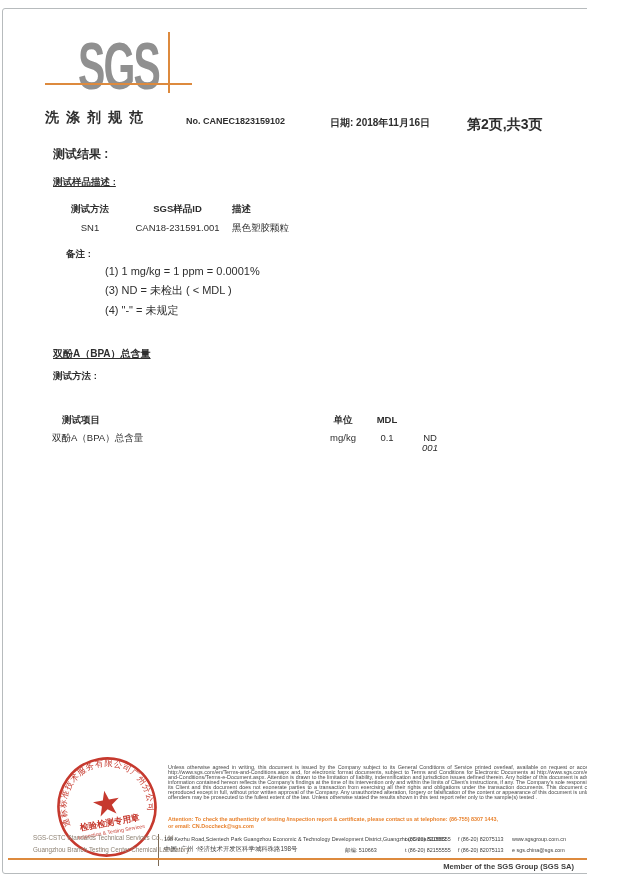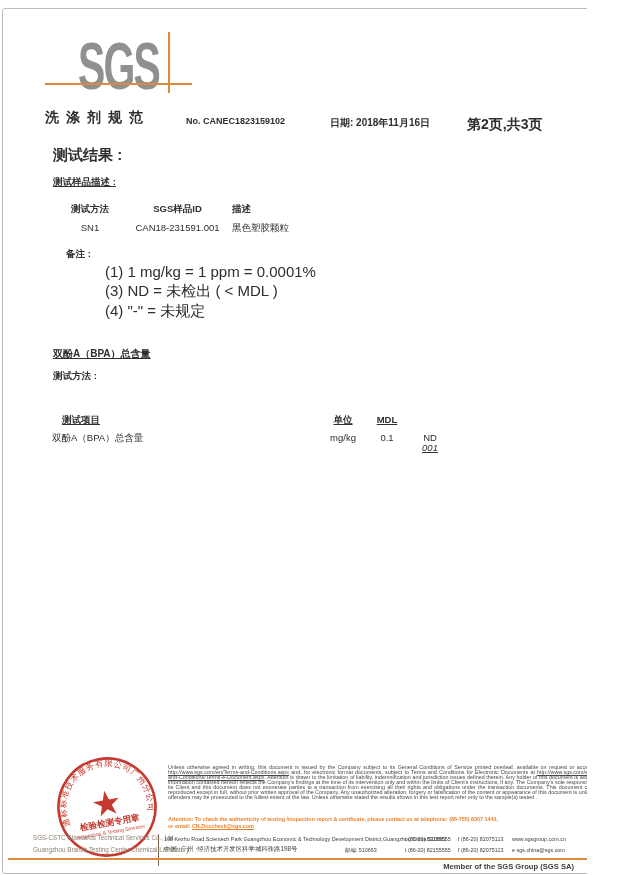--- a/index.html
+++ b/index.html
@@ -1,47 +1,47 @@
 <!DOCTYPE html>
 <html><head>
 <meta charset="utf-8">
 <style>
   html,body{margin:0;padding:0;background:#ffffff;}
   #page{position:relative;width:587px;height:875px;background:#fff;overflow:hidden;
         font-family:"Liberation Sans","DejaVu Sans",sans-serif;color:#2e2e2e;}
   .abs{position:absolute;}
   .b{font-weight:bold;}
-  .u{text-decoration:underline;}
+  .u{}
   .i{font-style:italic;margin-top:28px;}
 
   #page-border{left:2px;top:8px;width:613px;height:864px;border:1px solid #b7bbbd;border-radius:3px;}
 
   
   #logo-sgs{left:78px;top:33px;font-size:66px;font-weight:bold;color:#909090;letter-spacing:-3px;
             line-height:1;transform:scaleX(0.62);transform-origin:0 0;white-space:nowrap;}
   #logo-hline{left:45px;top:83px;width:147px;height:2px;background:#dd8a3e;}
   #logo-vline{left:168px;top:32px;width:2px;height:61px;background:#dd8a3e;}
 
   #report-title{left:45px;top:109px;font-size:14px;font-weight:bold;letter-spacing:7px;white-space:nowrap;}
   #report-no{left:186px;top:116px;font-size:9px;font-weight:bold;white-space:nowrap;}
   #report-date{left:330px;top:116px;font-size:10px;font-weight:bold;white-space:nowrap;}
   #report-pages{left:443px;top:116px;font-size:14px;font-weight:bold;white-space:nowrap;margin-left:24px;}
 
-  #results-label{left:53px;top:146px;font-size:15px;font-weight:bold;text-align:center;}
+  #results-label{left:53px;top:146px;font-size:12px;font-weight:bold;text-align:center;}
   #sample-heading{left:53px;top:176px;font-size:9.5px;font-weight:bold;text-decoration:underline;}
 
   .srow{font-size:9.5px;white-space:nowrap;}
   .scol1{left:63px;width:54px;text-align:center;}
   .scol2{left:125px;width:105px;text-align:center;}
   .scol3{left:232px;}
   .sh{top:203px;font-weight:bold;}
   .sv{top:222px;}
 
   #notes-heading{left:66px;top:248px;font-size:9.5px;font-weight:bold;}
-  #notes-list{left:105px;top:262px;font-size:15px;line-height:19.4px;white-space:nowrap;}
+  #notes-list{left:105px;top:262px;font-size:11px;line-height:19.4px;white-space:nowrap;}
 
   #bpa-heading{left:53px;top:347px;font-size:10px;font-weight:bold;text-decoration:underline;}
   #method-label{left:53px;top:370px;font-size:9.5px;font-weight:bold;}
   #method-text{left:122px;top:369px;width:392px;font-size:9.5px;line-height:18.5px;text-align:justify;}
 
   .tcol-unit{left:325px;width:36px;text-align:center;}
   .tcol-mdl{left:369px;width:36px;text-align:center;}
   .tcol-sam{left:412px;width:36px;text-align:center;}
   .th{top:414px;font-size:9.5px;white-space:nowrap;}
   .tv{top:432px;font-size:9.5px;white-space:nowrap;}

